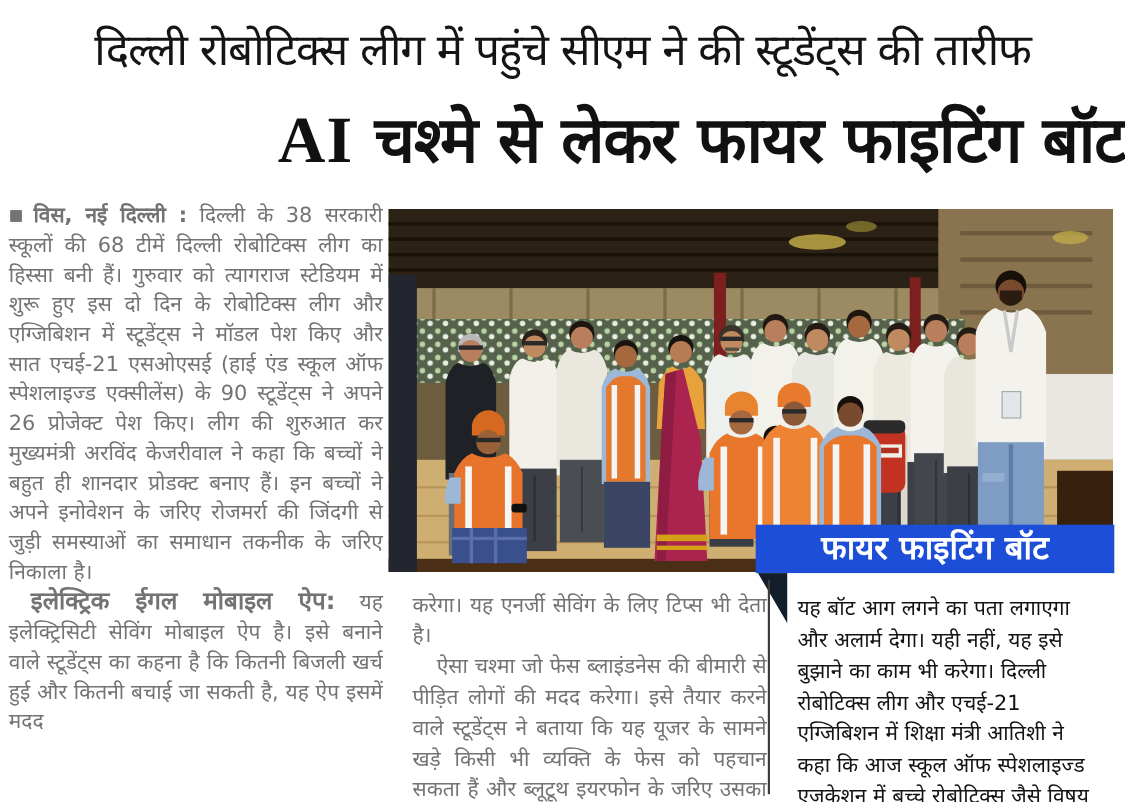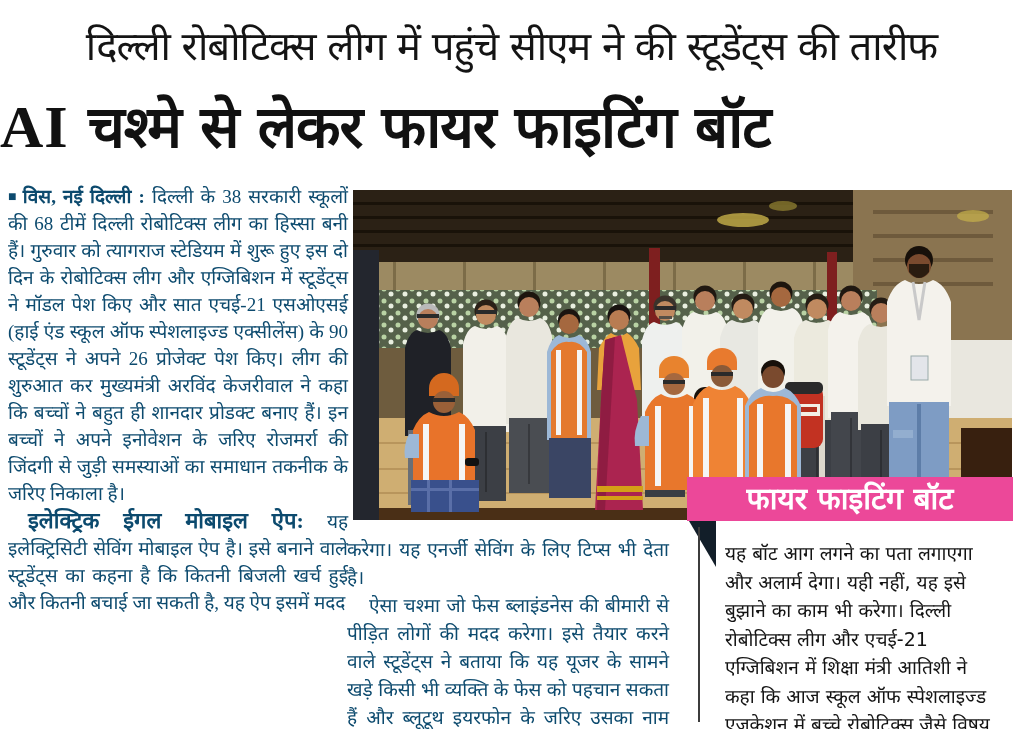--- a/index.html
+++ b/index.html
@@ -9,46 +9,46 @@
     font-family:"DejaVu Sans","Liberation Sans",sans-serif;color:#161616;
   }
   
   #kicker{
     position:absolute;top:12px;left:6px;width:1011px;height:70px;
     font-size:40px;font-weight:400;line-height:68px;text-align:center;
     letter-spacing:-1px;color:#141414;white-space:nowrap;
   }
   #main-headline{
     position:absolute;top:82px;left:0;width:1023px;height:92px;
-    text-align:left;font-weight:700;color:#111;line-height:90px;
+    text-align:right;font-weight:700;color:#111;line-height:90px;
     letter-spacing:-1px;white-space:nowrap;
   }
   #main-headline .latin{
     font-family:"Liberation Serif","DejaVu Serif",serif;
     font-size:60px;font-weight:700;letter-spacing:1px;
   }
   #main-headline .deva{font-size:58px;font-weight:700;}
   
-  .col{position:absolute;text-align:justify;color:#0c4a6e;font-family:Liberation Serif, serif;}
+  .col{position:absolute;text-align:justify;color:#737373;}
   #left-col{left:8px;top:183px;width:340px;height:540px;font-size:19px;line-height:27px;}
   #left-col p{margin:0;}
   #left-col .lead{font-weight:700;}
   #left-col .sub-lead{font-weight:700;}
   #left-col .big-lead{font-weight:700;font-size:22px;}
   #left-col .indent{text-indent:20px;}
   .bullet{font-size:14px;vertical-align:2px;margin-right:4px;}
-  #mid-col{left:347px;top:536px;width:322px;height:190px;font-size:19px;line-height:28px;}
+  #mid-col{left:375px;top:536px;width:322px;height:190px;font-size:19px;line-height:28px;}
   #mid-col p{margin:0;}
   #mid-col .indent{text-indent:22px;}
   
   #photo{position:absolute;left:353px;top:190px;width:659px;height:330px;overflow:hidden;}
   
   #fire-banner{
     position:absolute;left:687px;top:477px;width:326px;height:44px;
-    background:#ec4899;color:#ffffff;font-size:30px;font-weight:700;
+    background:#1d4ed8;color:#ffffff;font-size:30px;font-weight:700;
     line-height:44px;text-align:center;letter-spacing:0;
   }
   #banner-fold{
     position:absolute;left:689px;top:521px;width:27px;height:46px;
     background:#121e29;clip-path:polygon(0 0,100% 0,100% 100%);
   }
   
   #sidebar-body{
     position:absolute;left:698px;top:527px;width:300px;height:195px;
     border-left:2px solid #3c3c3c;padding-left:13px;

